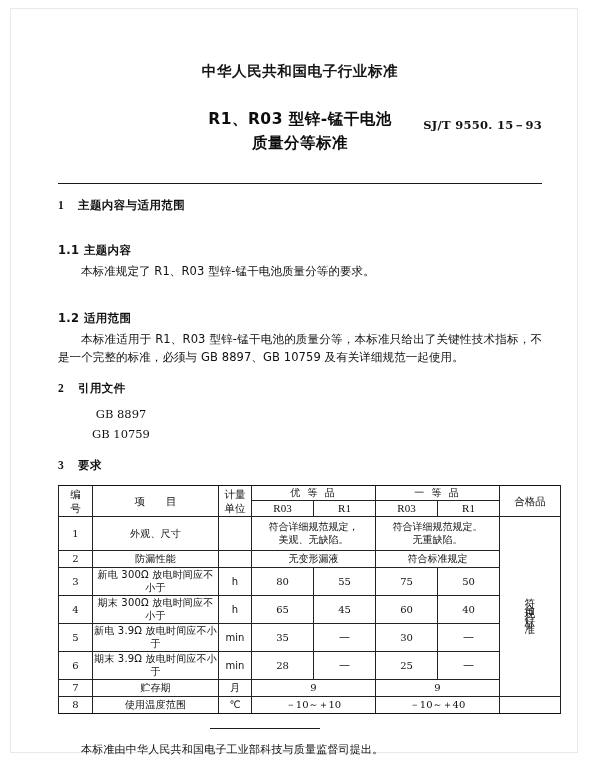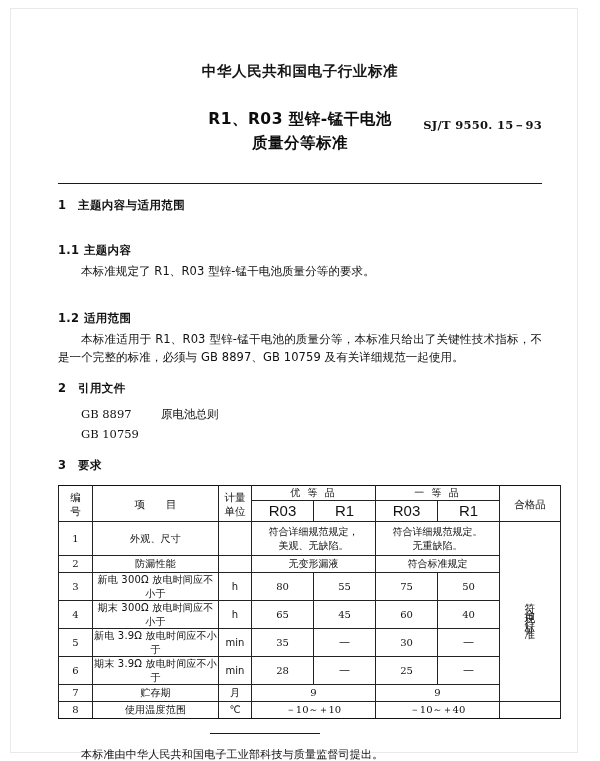--- a/index.html
+++ b/index.html
@@ -81,20 +81,21 @@
     border-top: 1.6px solid #1a1a1a;
     height: 0;
   }
 
   
   .sec-h {
     font-size: 11.5px;
     font-weight: bold;
     margin-top: 14px;
     letter-spacing: 0.4px;
+    font-family: Liberation Serif, serif;
   }
   .sec-h .num { display: inline-block; min-width: 20px; }
   .sub-h {
     font-size: 11.5px;
     font-weight: bold;
     margin-top: 30px;
     letter-spacing: 0.3px;
   }
   .sub-h .num { display: inline-block; min-width: 26px; }
   .para {
@@ -104,21 +105,21 @@
     text-indent: 23px;
     text-align: justify;
     letter-spacing: 0.1px;
   }
   .ref-list {
     margin-top: 9px;
     font-size: 11.5px;
     line-height: 1.72;
     padding-left: 23px;
   }
-  .ref-row { display: flex; }
+  .ref-row { display: flex; text-align: center; }
   .ref-code {
     width: 80px;
     flex: 0 0 80px;
     font-family: "DejaVu Serif", "Liberation Serif", serif;
   }
   .ref-name { flex: 1 1 auto; }
 
   
   .spec-table {
     margin-top: 12px;
@@ -139,21 +140,21 @@
   .spec-table .outer-top td { border-top: 1.5px solid #111; }
   .spec-table tr.last-row td { border-bottom: 1.5px solid #111; }
   .c-no    { width: 34px; }
   .c-item  { width: 126px; }
   .c-unit  { width: 33px; }
   .c-val   { width: 62px; }
   .c-pass  { width: 61px; }
 
   .th-cn { font-size: 10px; font-weight: bold; letter-spacing: 2px; }
   .th-plain { font-size: 10.5px; font-weight: bold; }
-  .th-sub { font-size: 15px; font-family: Liberation Sans, sans-serif; }
+  .th-sub { font-size: 11px; font-family: Liberation Serif, serif; }
   .item-cell {
     text-align: left;
     padding-left: 6px;
     font-size: 10px;
     letter-spacing: 0.2px;
   }
   .row-h { height: 17px; }
   .row-tall { height: 34px; }
   .spec-merge {
     font-size: 10px;
@@ -223,21 +224,20 @@
       <span class="num">1.2</span><span>适用范围</span>
     </div>
     <div class="para">本标准适用于 R1、R03 型锌-锰干电池的质量分等，本标准只给出了关键性技术指标，不是一个完整的标准，必须与 GB 8897、GB 10759 及有关详细规范一起使用。</div>
 
     <div class="sec-h">
       <span class="num">2</span><span>引用文件</span>
     </div>
     <div class="ref-list">
       <div class="ref-row">
         <span class="ref-code">GB 8897</span>
-        <span class="ref-name">原电池总则</span>
       </div>
       <div class="ref-row">
         <span class="ref-code">GB 10759</span>
       </div>
     </div>
 
     <div class="sec-h">
       <span class="num">3</span><span>要求</span>
     </div>
 

